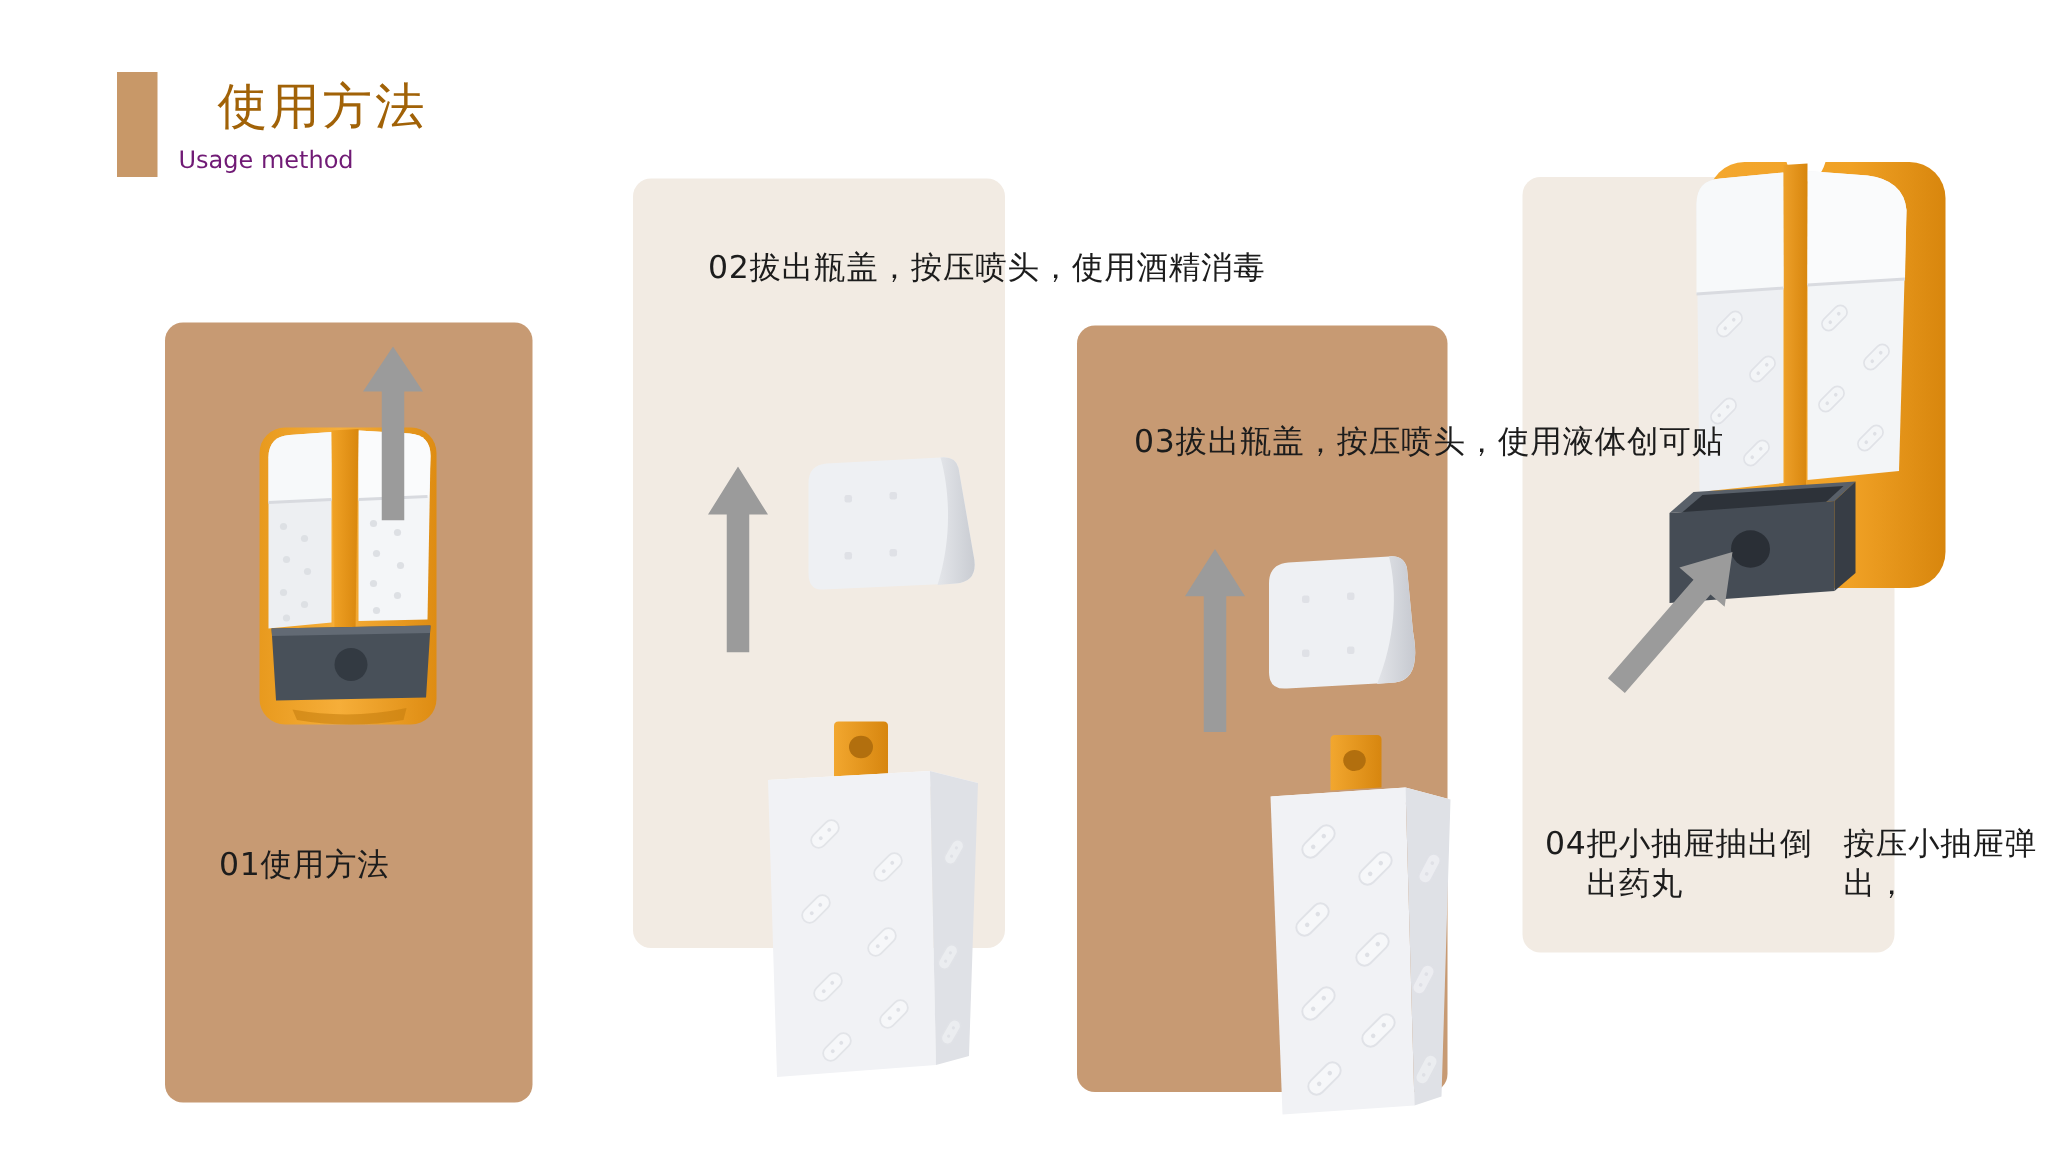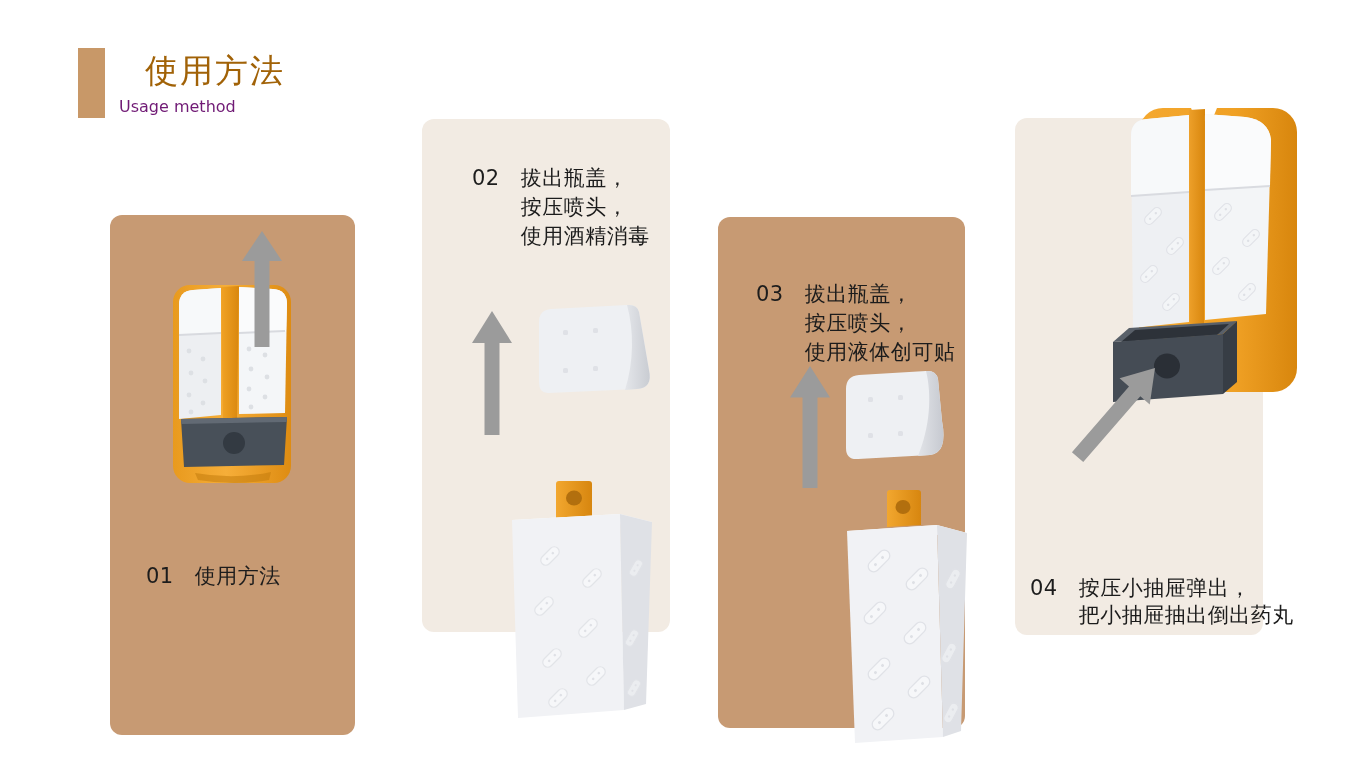--- a/index.html
+++ b/index.html
@@ -16,28 +16,28 @@
   .page-subtitle{left:119px;top:97px;font-size:16px;line-height:20px;font-weight:400;color:#701a75;}
   
   .panel{border-radius:12px;z-index:1;}
   .tan{background:#c79a73;}
   .cream{background:#f2ebe3;}
   .panel-1{left:110px;top:215px;width:245px;height:520px;}
   .panel-2{left:422px;top:119px;width:248px;height:513px;}
   .panel-3{left:718px;top:217px;width:247px;height:511px;}
   .panel-4{left:1015px;top:118px;width:248px;height:517px;}
   
-  .caption{display:flex;gap:21px;font-size:21px;line-height:29px;letter-spacing:0.5px;font-weight:500;color:#1c1c1c;z-index:6;}
+  .caption{display:flex;gap:0;font-size:21px;line-height:29px;letter-spacing:0.5px;font-weight:500;color:#1c1c1c;z-index:6;}
   .caption .num{flex:none;}
   .caption-1{left:146px;top:562px;}
   .caption-2{left:472px;top:164px;}
   .caption-3{left:756px;top:241px;margin-top:39px;}
   .caption-4{left:1030px;top:549px;}
-  .caption-4{line-height:27px;margin-top:26px;}
-  .lines{display:flex;flex-direction:column;}
+  .caption-4{line-height:27px;}
+  .lines{display:flex;flex-direction:row;}
   
   .illu{z-index:4;}
   .arrow{z-index:5;}
   .arrow-1{left:242px;top:231px;width:40px;height:116px;}
   .arrow-2{left:472px;top:311px;width:40px;height:124px;}
   .arrow-3{left:790px;top:366px;width:40px;height:122px;}
   .arrow-4{left:1058px;top:362px;width:112px;height:112px;}
   .dispenser-1{left:165px;top:281px;width:132px;height:206px;}
   .cap-2{left:531px;top:302px;width:130px;height:94px;}
   .bottle-2{left:508px;top:478px;width:148px;height:240px;}
@@ -286,16 +286,16 @@
 <div class="abs arrow arrow-4">
   <svg viewBox="0 0 112 112">
     <g transform="translate(97,6) rotate(41)">
       <polygon points="0,0 20,31 7.5,31 7.5,118 -7.5,118 -7.5,31 -20,31" fill="#9b9b9b"></polygon>
     </g>
   </svg>
 </div>
 <div class="abs caption caption-4">
   <span class="num">04</span>
   <span class="lines">
+    <span>把小抽屉抽出倒出药丸</span>
     <span>按压小抽屉弹出，</span>
-    <span>把小抽屉抽出倒出药丸</span>
   </span>
 </div>
 
 </body></html>

